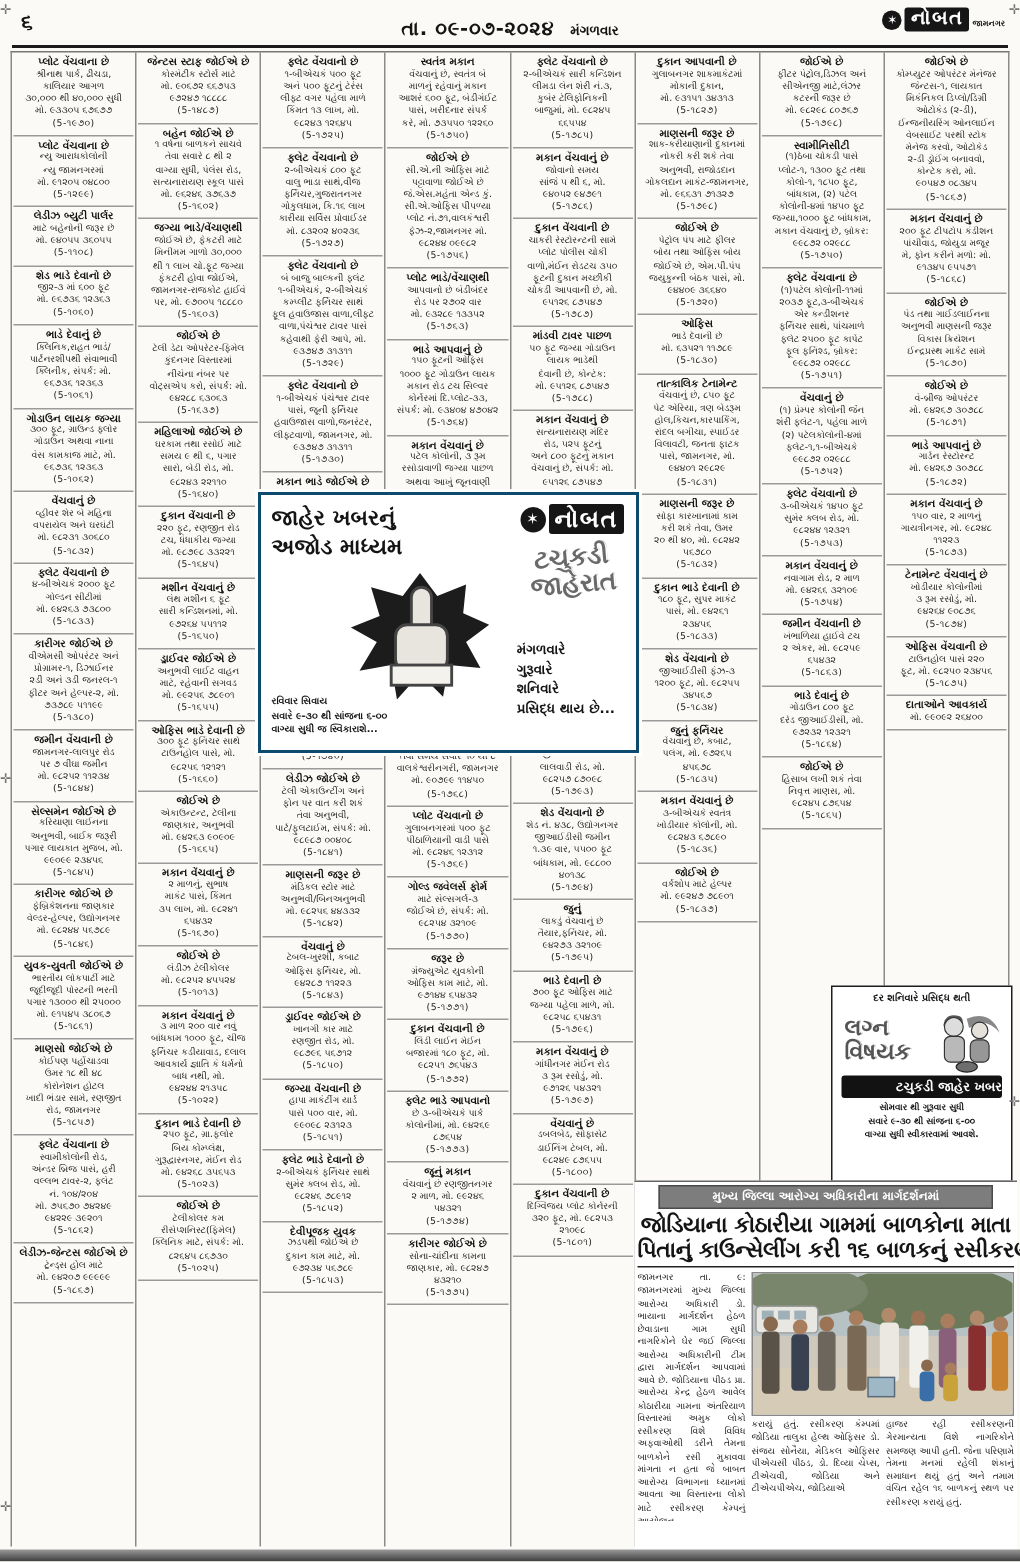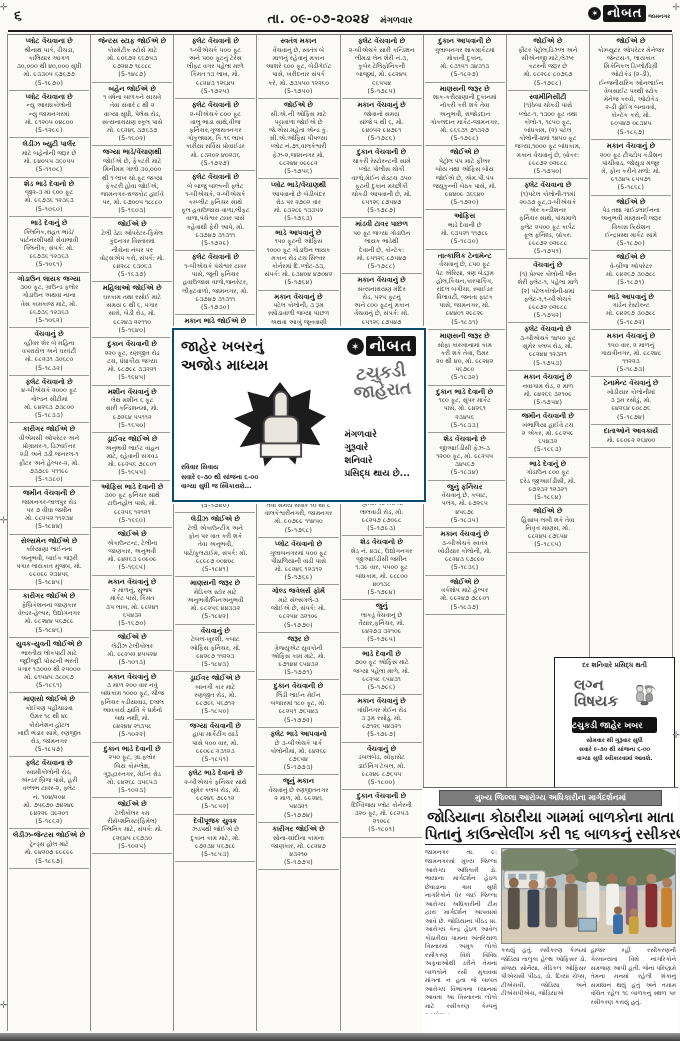--- a/index.html
+++ b/index.html
@@ -34,26 +34,26 @@
   .promo-logo .emblem{width:17px;height:17px;line-height:17px;font-size:10px;}
   .promo-logo .mast-word{font-size:16px;}
   .promo-script{position:absolute;right:14px;top:34px;text-align:center;font-weight:bold;font-size:17px;
                 color:#6a6a6a;line-height:1.05;transform:rotate(-5deg);
                 text-shadow:1px 1px 0 #fff,-1px -1px 0 #fff,1px 0 0 #cfcfcf;}
   .promo-days{position:absolute;right:14px;top:98px;text-align:left;font-weight:bold;font-size:9px;line-height:1.45;}
   .promo-note{position:absolute;left:7px;bottom:8px;font-weight:bold;font-size:6.4px;line-height:1.5;text-align:left;}
   .promo-hand{position:absolute;left:58px;top:48px;width:96px;height:100px;}
   
   .mbox{position:absolute;left:554px;top:657px;width:121px;height:131px;background:#fff;
-        border:1.5px solid #1d1d1d;z-index:5;padding:3px 17px 2px;box-sizing:border-box;}
+        border:1.5px solid #1d1d1d;z-index:5;padding:3px 6px 2px;box-sizing:border-box;}
   .mbox-top{font-size:6.6px;font-weight:bold;text-align:center;white-space:nowrap;}
   .mbox-mid{display:flex;align-items:center;justify-content:space-between;height:46px;margin-top:2px;gap:14px;}
   .mbox-title{font-size:15px;font-weight:bold;color:#555;line-height:1.05;
               text-shadow:1px 1px 0 #fff,-1px -1px 0 #fff,1px 0 0 #bbb;padding-left:2px;}
-  .mbox-bar{background:#121212;color:#fff;font-weight:bold;font-size:8.6px;text-align:left;
+  .mbox-bar{background:#121212;color:#fff;font-weight:bold;font-size:8.6px;text-align:right;
             padding:2.5px 0;border-radius:2px;white-space:nowrap;}
   .mbox-note{margin-top:3px;font-size:5.9px;font-weight:bold;text-align:center;line-height:1.5;white-space:nowrap;}
   
   .news{position:absolute;left:423px;top:787px;width:255px;height:250px;background:#fff;
         z-index:5;padding:1px 2px;box-sizing:border-box;border-top:1px solid #666;}
   .kicker{background:#7d7d7d;color:#fff;font-weight:bold;font-size:8px;text-align:center;
           padding:2px 0;margin:1px 14px 2px;border:1px solid #4a4a4a;white-space:nowrap;}
   .headline{font-size:14.6px;font-weight:bold;text-align:center;line-height:1.18;white-space:nowrap;
             letter-spacing:-.3px;}
   .news-rule{border-bottom:1.5px solid #222;margin:2px 0 3px;}
@@ -902,20 +902,26 @@
           <div class="ad-b">ગાયત્રીનગર, મો. ૯૮૨૪૮</div>
           <div class="ad-b">૧૧૨૨૩</div>
           <div class="ad-b ad-c">(5-૧૮૭૩)</div>
         </div>
         <div class="ad">
           <div class="ad-t">ટેનામેન્ટ વેંચવાનું છે</div>
           <div class="ad-b">ખોડીયાર કોલોનીમાં</div>
           <div class="ad-b">૩ રૂમ રસોડું, મો.</div>
           <div class="ad-b">૯૪૨૬૪ ૯૦૮૭૬</div>
           <div class="ad-b ad-c">(5-૧૮૭૪)</div>
+        </div>
+        <div class="ad">
+          <div class="ad-t">ઓફિસ વેંચવાની છે</div>
+          <div class="ad-b">ટાઉનહોલ પાસે ૨૨૦</div>
+          <div class="ad-b">ફૂટ, મો. ૯૮૨૫૦ ૨૩૪૫૬</div>
+          <div class="ad-b ad-c">(5-૧૮૭૫)</div>
         </div>
         <div class="ad">
           <div class="ad-t">દાતાઓને આવકાર્ય</div>
           <div class="ad-b">મો. ૯૯૦૯૨ ૨૬૪૦૦</div>
         </div>
       </div>
   </div>
 
   <div class="promo">
     <div class="promo-head">

